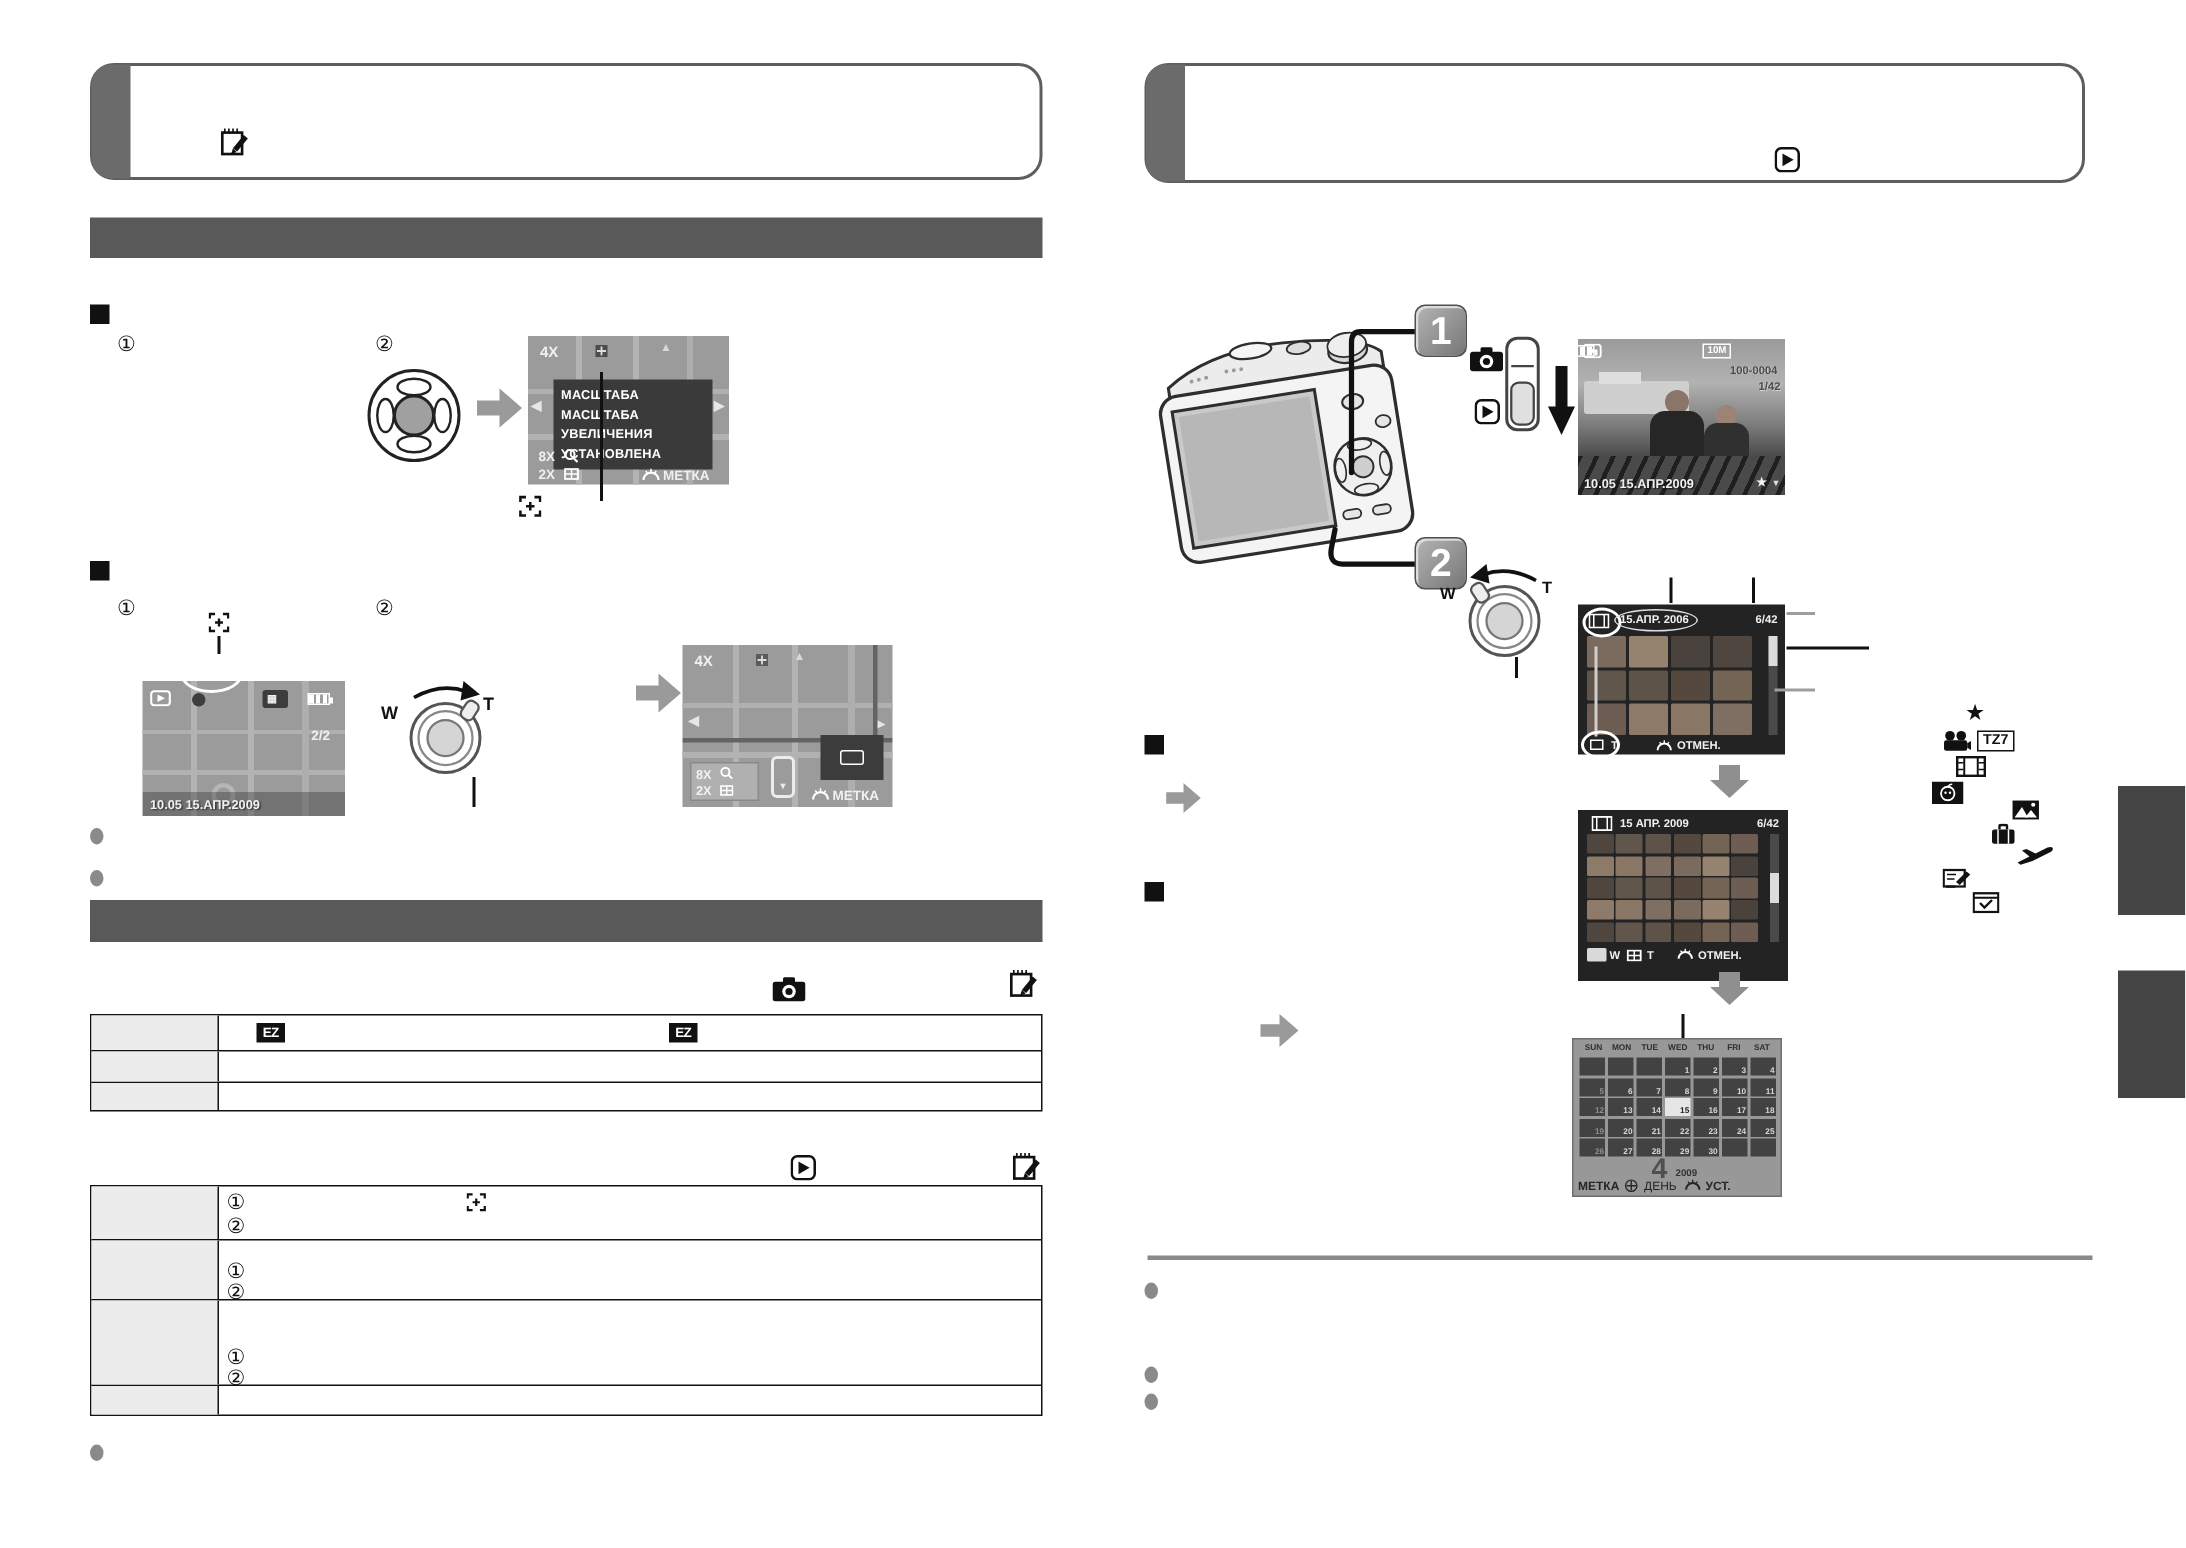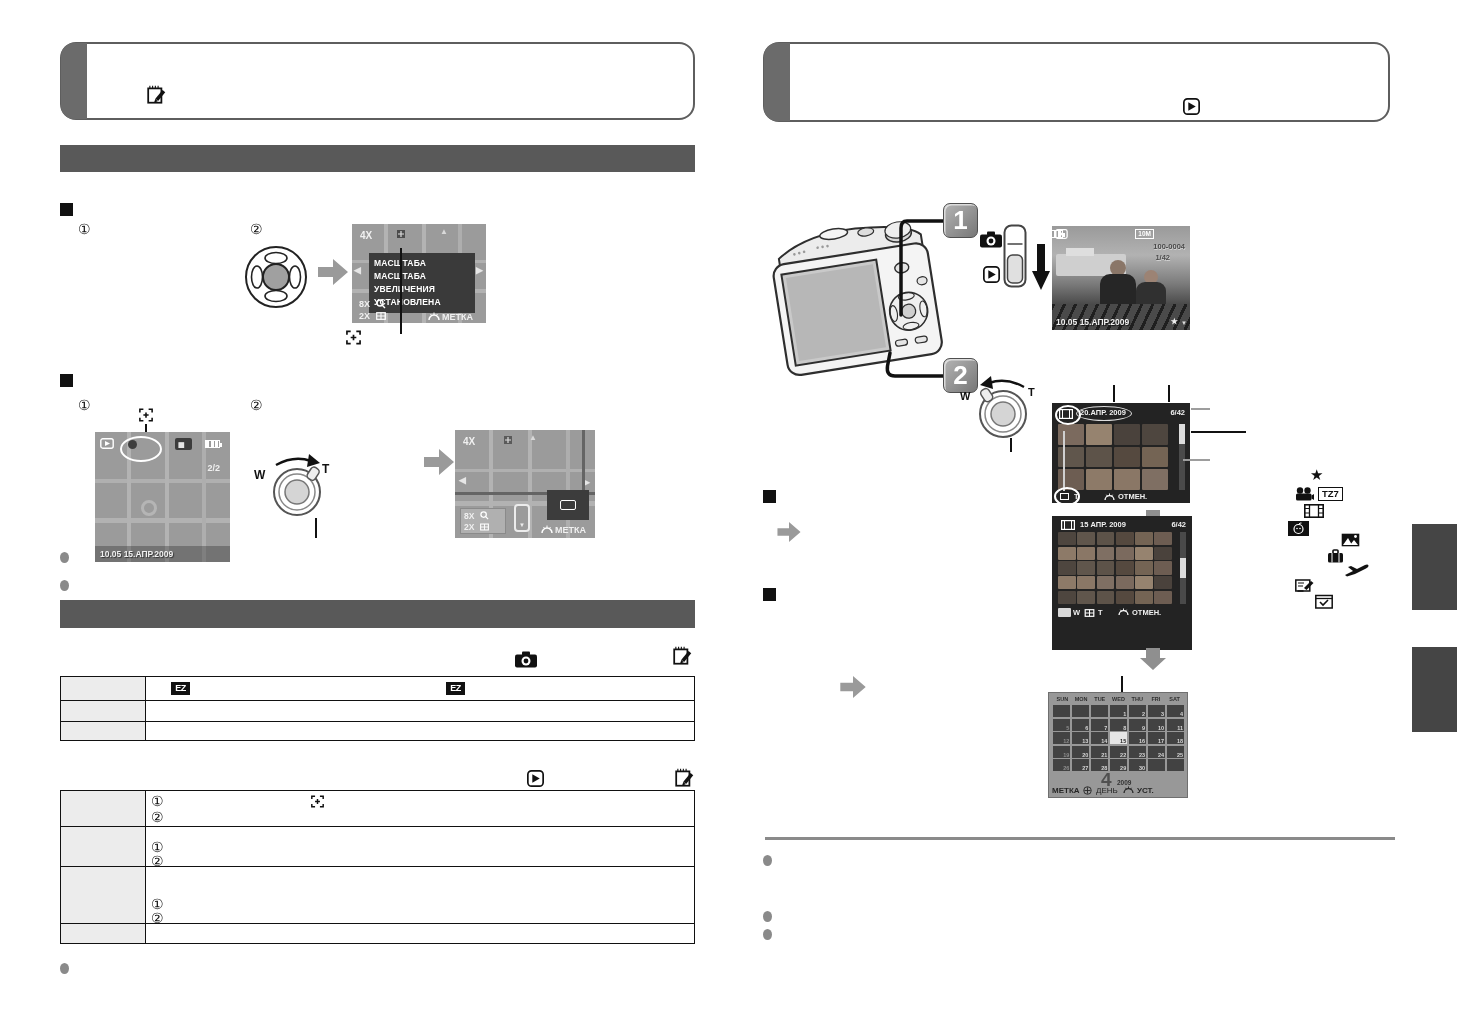--- a/index.html
+++ b/index.html
@@ -129,21 +129,21 @@
         <path d="M1 5 V1.5 H5"></path>
         <path d="M11 1.5 H15 V5"></path>
         <path d="M15 11 V14.5 H11"></path>
         <path d="M5 14.5 H1 V11"></path>
         <path d="M8 5 V11 M5 8 H11"></path>
       </g>
   </svg>
   <div class="cline" style="left:145px;top:424px;width:1.5px;height:12px"></div>
   <div class="circ-num" style="left:250px;top:398px">②</div>
 
-  <div class="gray-screen" style="left:95px;top:432px;width:135px;height:130px">
+  <div class="gray-screen" style="left:95px;top:454px;width:135px;height:90px">
     <svg class="abs" style="left:5px;top:6px" width="14" height="11" viewBox="0 0 14 11">
       <rect x="0.8" y="0.8" width="12.4" height="9.4" rx="2" fill="none" stroke="#fff" stroke-width="1.4"></rect>
         <polygon points="5,3 10,5.5 5,8" fill="#fff"></polygon>
     </svg>
     <div class="abs" style="left:33px;top:8px;width:9px;height:9px;border-radius:50%;background:#3e3e3e"></div>
     <div class="abs" style="left:80px;top:6px;width:17px;height:12px;background:#3c3c3c;border-radius:2px">
       <div class="scr-txt" style="left:3px;top:3px;font-size:7px">▦</div>
     </div>
     <div class="battery abs" style="left:110px;top:8px"></div>
     <div class="scr-txt" style="right:10px;top:32px;font-size:9px">2/2</div>
@@ -364,21 +364,21 @@
     <div class="abs" style="left:92px;top:44px;width:14px;height:14px;border-radius:50%;background:#9c8374"></div>
     <div class="abs" style="left:84px;top:56px;width:30px;height:48px;border-radius:9px 9px 0 0;background:#303030"></div>
     <div class="abs" style="left:0;top:78px;width:138px;height:26px;background:repeating-linear-gradient(115deg,#1f1f1f 0 3px,#4a4a4a 3px 10px)"></div>
     <svg class="abs" style="left:3px;top:3px" width="13" height="10" viewBox="0 0 14 11">
       <rect x="0.8" y="0.8" width="12.4" height="9.4" rx="2" fill="none" stroke="#fff" stroke-width="1.4"></rect>
         <polygon points="5,3 10,5.5 5,8" fill="#fff"></polygon>
     </svg>
     <div class="abs" style="right:36px;top:3px;border:1px solid #fff;color:#fff;font-size:6.5px;font-weight:bold;padding:0 2px;line-height:8px">10M</div>
     <div class="battery abs" style="right:4px;top:4px"></div>
     <div class="abs" style="right:5px;top:16px;font-size:7.5px;font-weight:bold;color:#4a4a4a;text-shadow:.5px .5px 0 #d5d5d5">100-0004</div>
-    <div class="abs" style="right:20px;top:27px;font-size:7.5px;font-weight:bold;color:#4a4a4a;text-shadow:.5px .5px 0 #d5d5d5">1/42</div>
+    <div class="abs" style="right:3px;top:27px;font-size:7.5px;font-weight:bold;color:#4a4a4a;text-shadow:.5px .5px 0 #d5d5d5">1/42</div>
     <div class="scr-txt" style="left:4px;bottom:4px;font-size:8.5px;text-shadow:1px 1px 1px #111">10.05 15.АПР.2009</div>
     <div class="scr-txt" style="right:12px;bottom:4px;font-size:8px">★</div>
     <div class="scr-txt" style="right:3px;bottom:4px;font-size:6px;color:#ddd">▼</div>
   </div>
 
   <svg class="abs" style="left:968px;top:374px" width="70" height="66" viewBox="0 0 70 66">
     <path d="M56 13 Q 38 3 21 9" fill="none" stroke="#111" stroke-width="2.4"></path>
     <polygon points="23,2 12,11 25,15" fill="#111"></polygon>
     <circle cx="35" cy="40" r="23" fill="#fff" stroke="#555" stroke-width="2"></circle>
     <circle cx="35" cy="40" r="18" fill="none" stroke="#888" stroke-width="1.5"></circle>
@@ -387,21 +387,21 @@
   </svg>
   <div class="abs" style="left:960px;top:390px;font-size:11px;font-weight:bold;color:#111">W</div>
   <div class="abs" style="left:1028px;top:386px;font-size:11px;font-weight:bold;color:#111">T</div>
   <div class="cline" style="left:1010px;top:438px;width:1.5px;height:14px"></div>
 
   <div class="dark-screen" style="left:1052px;top:403px;width:138px;height:100px">
     <svg class="abs" style="left:7px;top:6px" width="14" height="10" viewBox="0 0 14 10">
       <rect x="0.6" y="0.6" width="12.8" height="8.8" fill="none" stroke="#fff" stroke-width="1.2"></rect>
         <path d="M3.5 .6 V9.4 M10.5 .6 V9.4" stroke="#fff" stroke-width="1"></path>
     </svg>
-    <div class="scr-txt" style="left:28px;top:6px;font-size:7.5px">20.АПР. 2009</div>
+    <div class="scr-txt" style="left:28px;top:6px;font-size:7.5px">15.АПР. 2006</div>
     <div class="scr-txt" style="right:5px;top:6px;font-size:7.5px">6/42</div>
     <div class="thumb-grid12">
         <div class="thumb-cell" style="background: rgb(123, 106, 94);"></div>
         <div class="thumb-cell" style="background: rgb(150, 131, 111);"></div>
         <div class="thumb-cell" style="background: rgb(74, 66, 60);"></div>
         <div class="thumb-cell" style="background: rgb(78, 70, 63);"></div>
         <div class="thumb-cell" style="background: rgb(96, 86, 76);"></div>
         <div class="thumb-cell" style="background: rgb(93, 83, 73);"></div>
         <div class="thumb-cell" style="background: rgb(85, 73, 63);"></div>
         <div class="thumb-cell" style="background: rgb(116, 100, 84);"></div>
@@ -438,21 +438,21 @@
   </svg>
   <div class="sq" style="left:763px;top:588px"></div>
   <svg class="abs" style="left:840px;top:676px" width="26" height="22" viewBox="0 0 30 26">
     <polygon points="0,8 15,8 15,0 30,13 15,26 15,18 0,18" fill="#9a9a9a"></polygon>
   </svg>
 
   <svg class="abs" style="left:1140px;top:510px" width="26" height="22" viewBox="0 0 26 22">
     <polygon points="6,0 20,0 20,10 26,10 13,22 0,10 6,10" fill="#8f8f8f"></polygon>
   </svg>
 
-  <div class="dark-screen" style="left:1052px;top:516px;width:140px;height:134px">
+  <div class="dark-screen" style="left:1052px;top:540px;width:140px;height:114px">
     <svg class="abs" style="left:9px;top:4px" width="14" height="10" viewBox="0 0 14 10">
       <rect x="0.6" y="0.6" width="12.8" height="8.8" fill="none" stroke="#fff" stroke-width="1.2"></rect>
         <path d="M3.5 .6 V9.4 M10.5 .6 V9.4" stroke="#fff" stroke-width="1"></path>
     </svg>
     <div class="scr-txt" style="left:28px;top:5px;font-size:7.5px">15 АПР. 2009</div>
     <div class="scr-txt" style="right:6px;top:5px;font-size:7.5px">6/42</div>
     <div class="thumb-grid30">
         <div class="thumb-cell" style="background: rgb(78, 70, 63);"></div>
         <div class="thumb-cell" style="background: rgb(96, 86, 76);"></div>
         <div class="thumb-cell" style="background: rgb(93, 83, 73);"></div>

